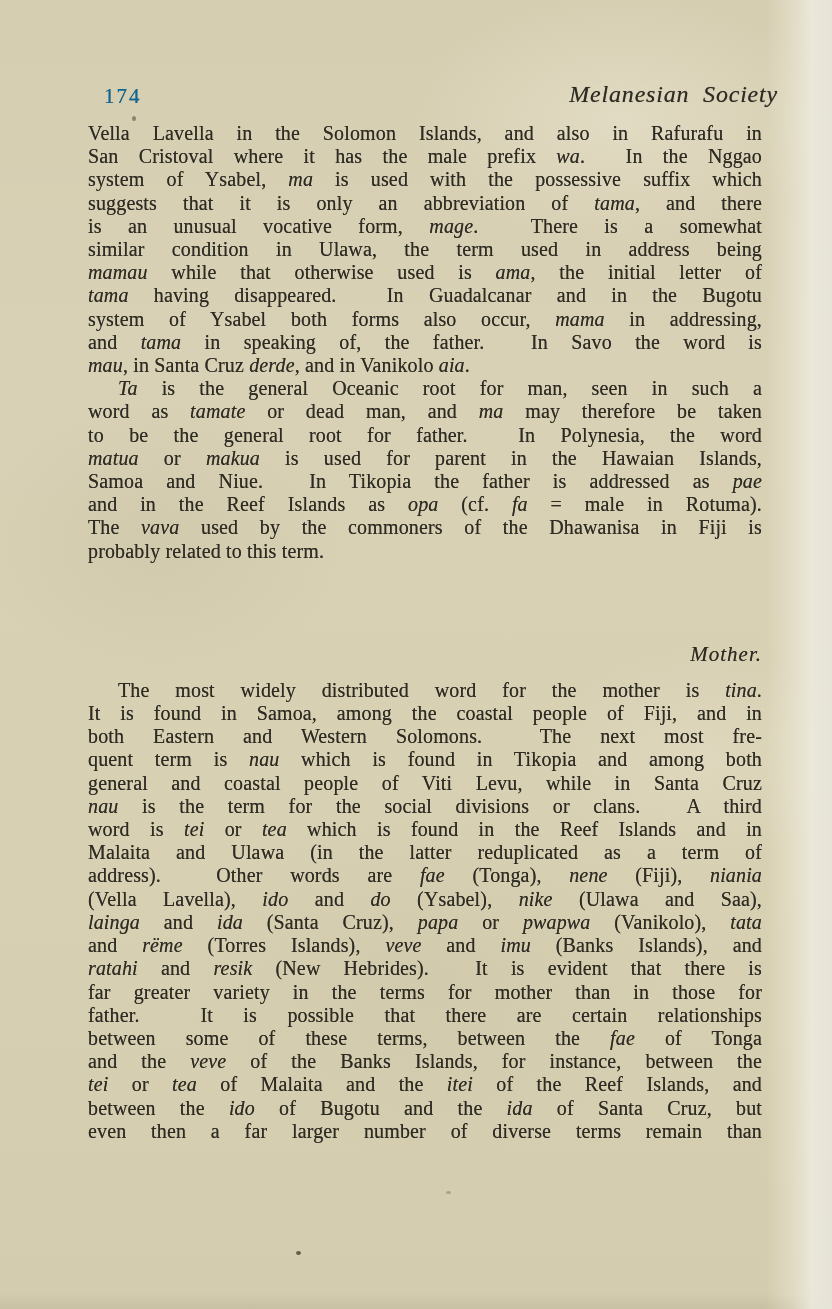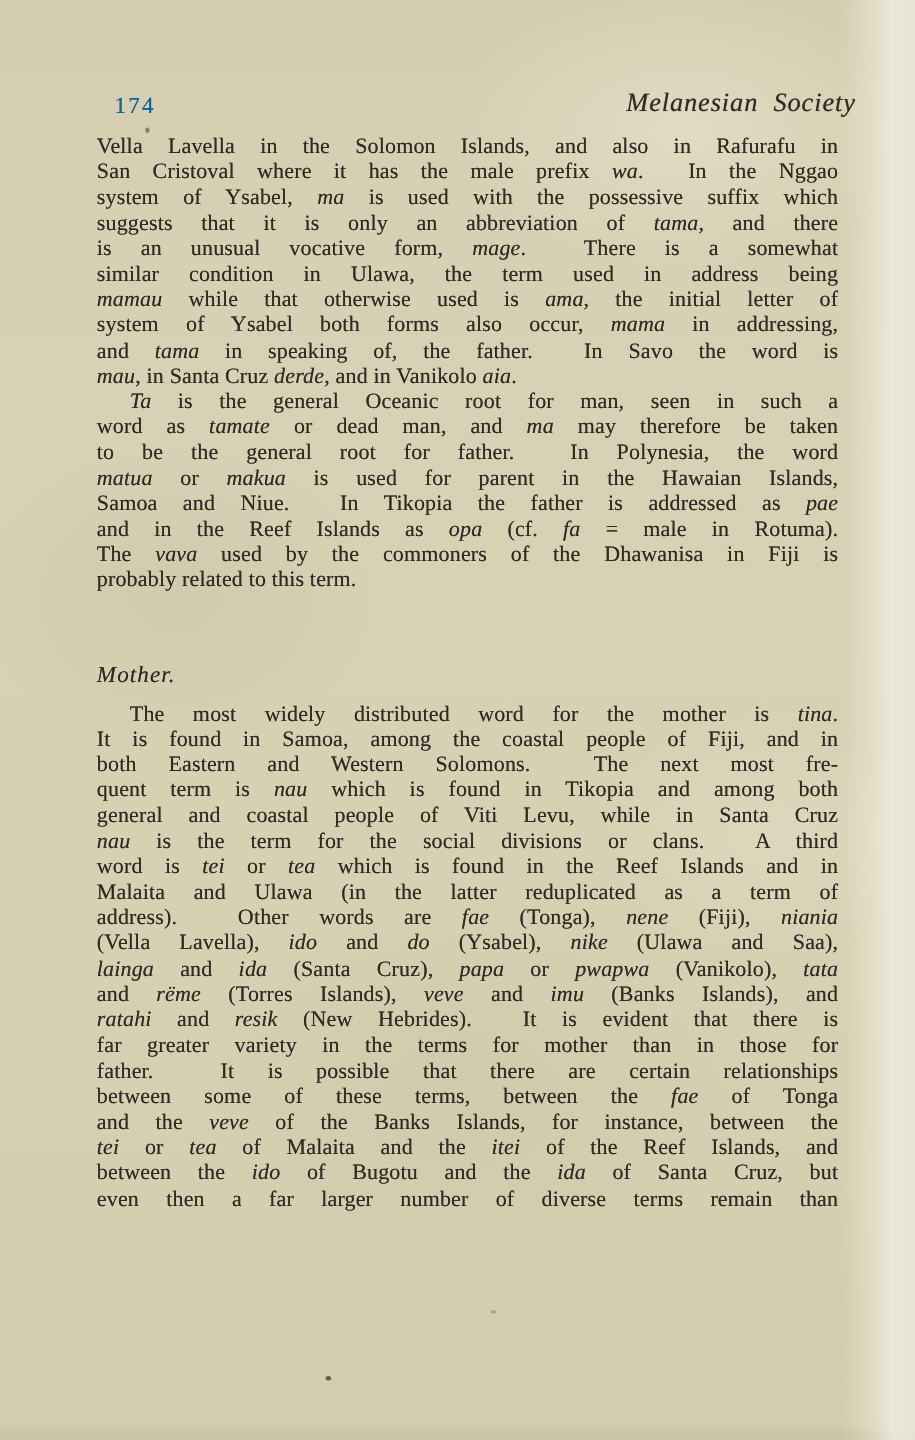--- a/index.html
+++ b/index.html
@@ -75,26 +75,26 @@
   }
   .paragraph { margin: 0; }
   .paragraph.indent .line:first-child { text-indent: 30px; }
   .line {
     text-align: justify;
     text-align-last: justify;
     white-space: normal;
   }
   .line.last { text-align-last: left; }
   .section-heading {
-    text-align: left;
+    text-align: right;
     font-style: italic;
     font-size: 21px;
     letter-spacing: 1px;
     line-height: 26px;
-    margin: 60px 0 12px 0;
+    margin: 78px 0 12px 0;
   }
   .speck {
     position: absolute;
     border-radius: 50%;
     pointer-events: none;
   }
   .speck-1 { left: 296px; top: 1251px; width: 5px; height: 4px; background: rgba(62,56,40,0.75); }
   .speck-2 { left: 132px; top: 116px; width: 4px; height: 5px; background: rgba(72,66,50,0.55); }
   .speck-3 { left: 446px; top: 1191px; width: 5px; height: 3px; background: rgba(118,112,90,0.45); }
 </style>
@@ -109,20 +109,21 @@
 
 <div class="page-body">
     <div class="paragraph">
       <div class="line">Vella Lavella in the Solomon Islands, and also in Rafurafu in</div>
       <div class="line">San Cristoval where it has the male prefix <i>wa</i>.&nbsp; In the Nggao</div>
       <div class="line">system of Ysabel, <i>ma</i> is used with the possessive suffix which</div>
       <div class="line">suggests that it is only an abbreviation of <i>tama</i>, and there</div>
       <div class="line">is an unusual vocative form, <i>mage</i>.&nbsp; There is a somewhat</div>
       <div class="line">similar condition in Ulawa, the term used in address being</div>
       <div class="line"><i>mamau</i> while that otherwise used is <i>ama</i>, the initial letter of</div>
+      <div class="line"><i>tama</i> having disappeared.&nbsp; In Guadalcanar and in the Bugotu</div>
       <div class="line">system of Ysabel both forms also occur, <i>mama</i> in addressing,</div>
       <div class="line">and <i>tama</i> in speaking of, the father.&nbsp; In Savo the word is</div>
       <div class="line last"><i>mau</i>, in Santa Cruz <i>derde</i>, and in Vanikolo <i>aia</i>.</div>
     </div>
     <div class="paragraph indent">
       <div class="line"><i>Ta</i> is the general Oceanic root for man, seen in such a</div>
       <div class="line">word as <i>tamate</i> or dead man, and <i>ma</i> may therefore be taken</div>
       <div class="line">to be the general root for father.&nbsp; In Polynesia, the word</div>
       <div class="line"><i>matua</i> or <i>makua</i> is used for parent in the Hawaian Islands,</div>
       <div class="line">Samoa and Niue.&nbsp; In Tikopia the father is addressed as <i>pae</i></div>

